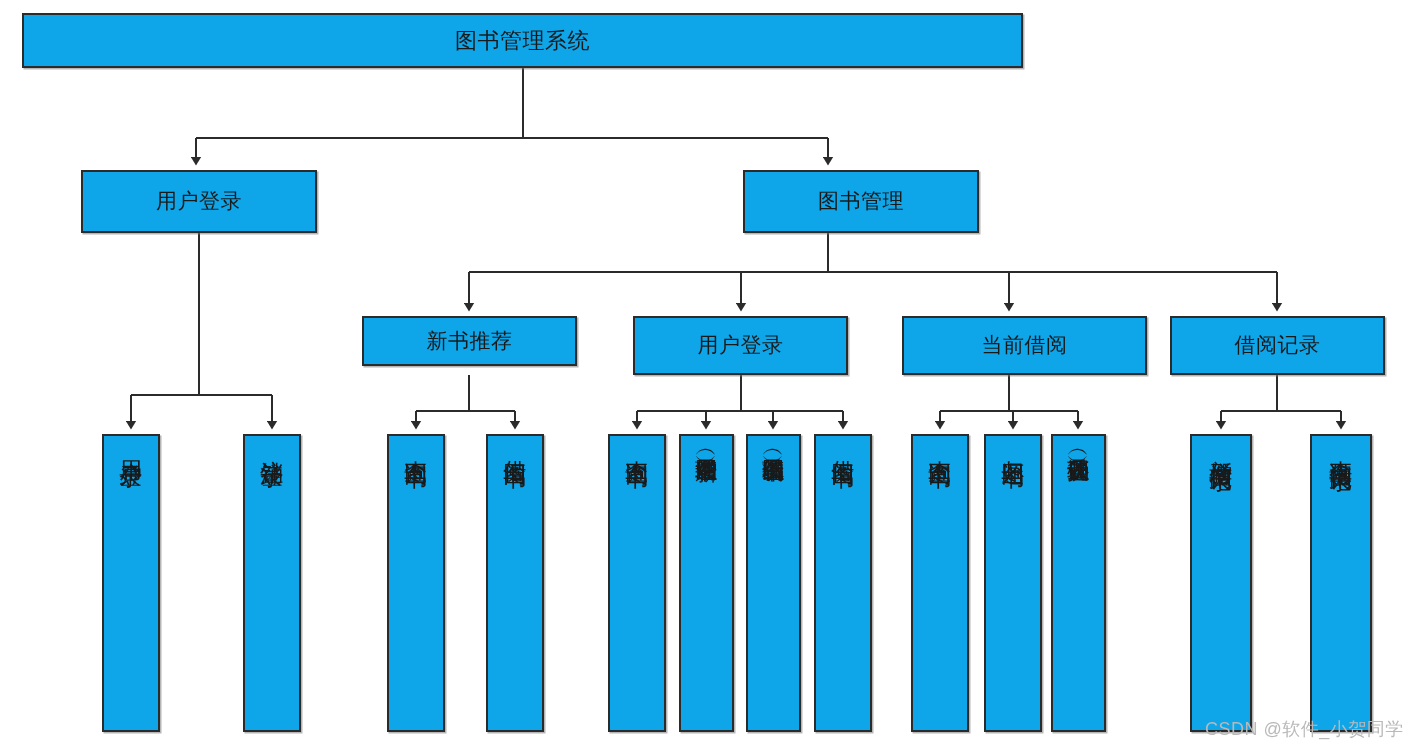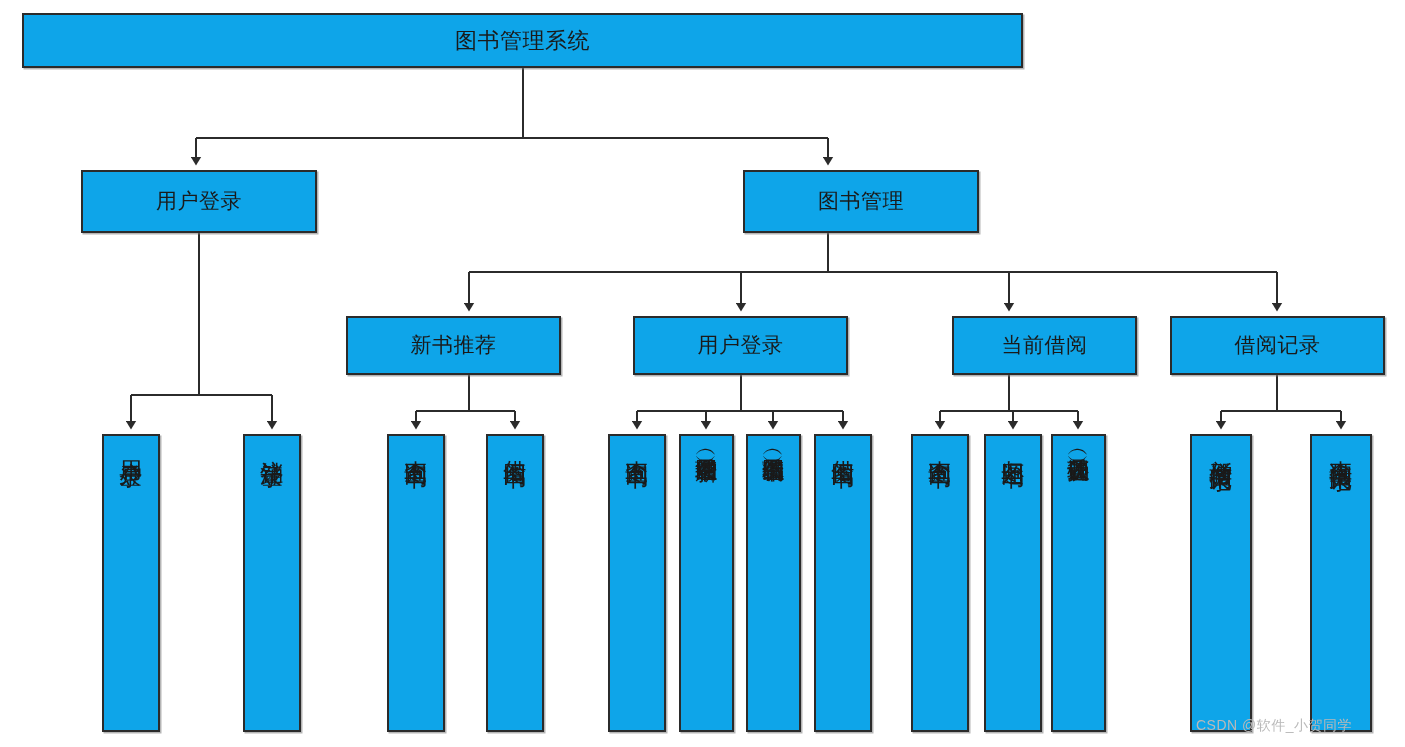--- a/index.html
+++ b/index.html
@@ -65,25 +65,26 @@
     letter-spacing: 2px;
     white-space: nowrap;
     max-height: 286px;
   }
   .node.leaf.tall .label {
     font-size: 22px;
     letter-spacing: 0px;
   }
   .watermark {
     position: absolute;
-    font-size: 14px;
+    font-size: 18px;
     color: #b9b9b9;
     white-space: nowrap;
     letter-spacing: 0.5px;
     user-select: none;
+    margin-left: 9px;
   }
 </style>
 </head>
 <body>
 
 <div id="canvas">
 
   <svg id="edge-layer" viewBox="0 0 1405 747" width="1405" height="747" xmlns="http://www.w3.org/2000/svg">
     <defs>
       <marker id="arrow" markerWidth="9" markerHeight="11" refX="1.5" refY="5.5" orient="auto" markerUnits="userSpaceOnUse">
@@ -130,27 +131,27 @@
   <div id="node-layer">
       <div class="node horiz root" style="left: 22px; top: 13px; width: 1001px; height: 55px;">
         <span class="label">图书管理系统</span>
       </div>
       <div class="node horiz" style="left: 81px; top: 170px; width: 236px; height: 63px;">
         <span class="label">用户登录</span>
       </div>
       <div class="node horiz" style="left: 711px; top: 170px; width: 236px; height: 63px; margin-left: 32px;">
         <span class="label">图书管理</span>
       </div>
-      <div class="node horiz" style="left: 346px; top: 316px; width: 215px; height: 59px;">
+      <div class="node horiz" style="left: 362px; top: 316px; width: 215px; height: 50px;">
         <span class="label">新书推荐</span>
       </div>
       <div class="node horiz" style="left: 633px; top: 316px; width: 215px; height: 59px;">
         <span class="label">用户登录</span>
       </div>
-      <div class="node horiz" style="left: 952px; top: 316px; width: 185px; height: 59px;">
+      <div class="node horiz" style="left: 902px; top: 316px; width: 245px; height: 59px;">
         <span class="label">当前借阅</span>
       </div>
       <div class="node horiz" style="left: 1170px; top: 316px; width: 215px; height: 59px; align-items: center;">
         <span class="label">借阅记录</span>
       </div>
       <div class="node leaf" style="left: 102px; top: 434px; width: 58px; height: 298px;">
         <span class="label">用户登录</span>
       </div>
       <div class="node leaf" style="left: 243px; top: 434px; width: 58px; height: 298px;">
         <span class="label">注销登录</span>

